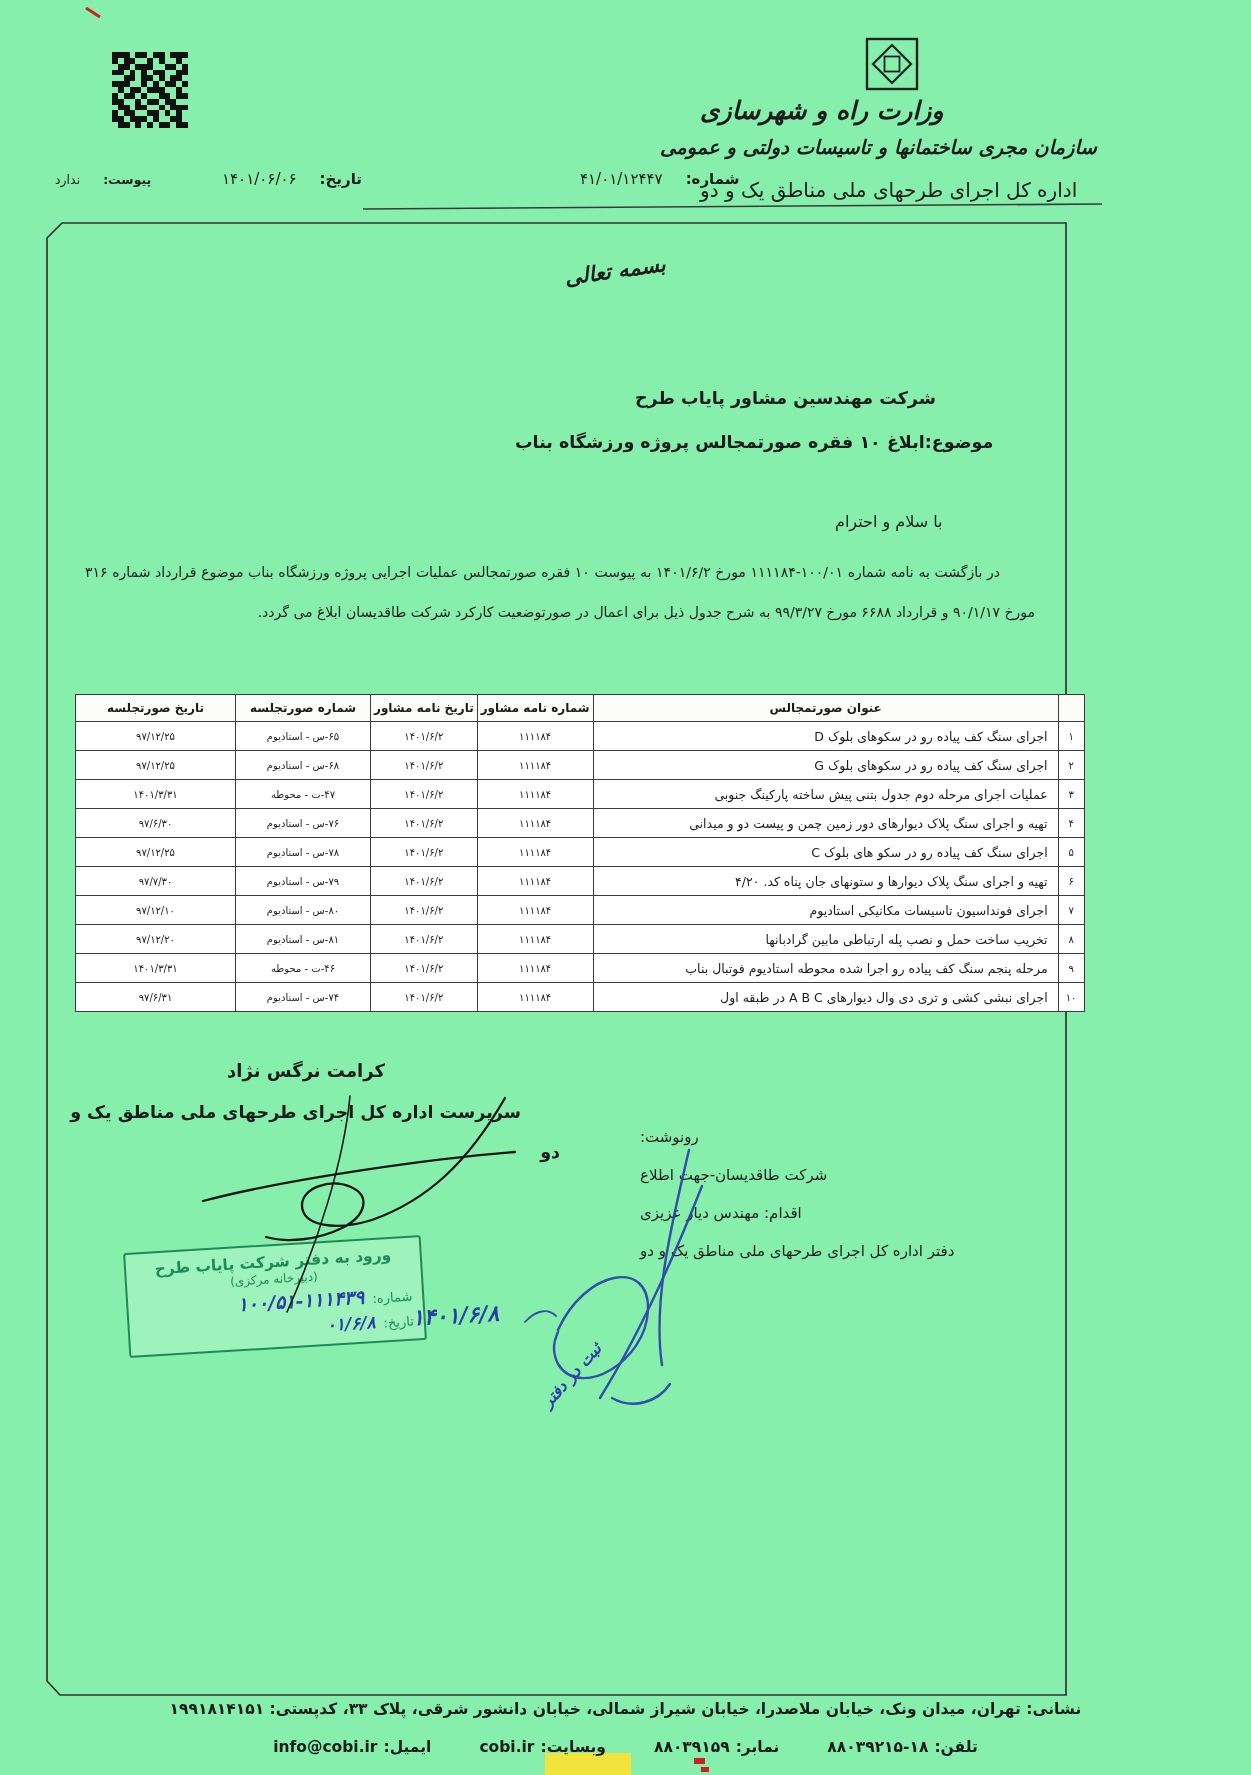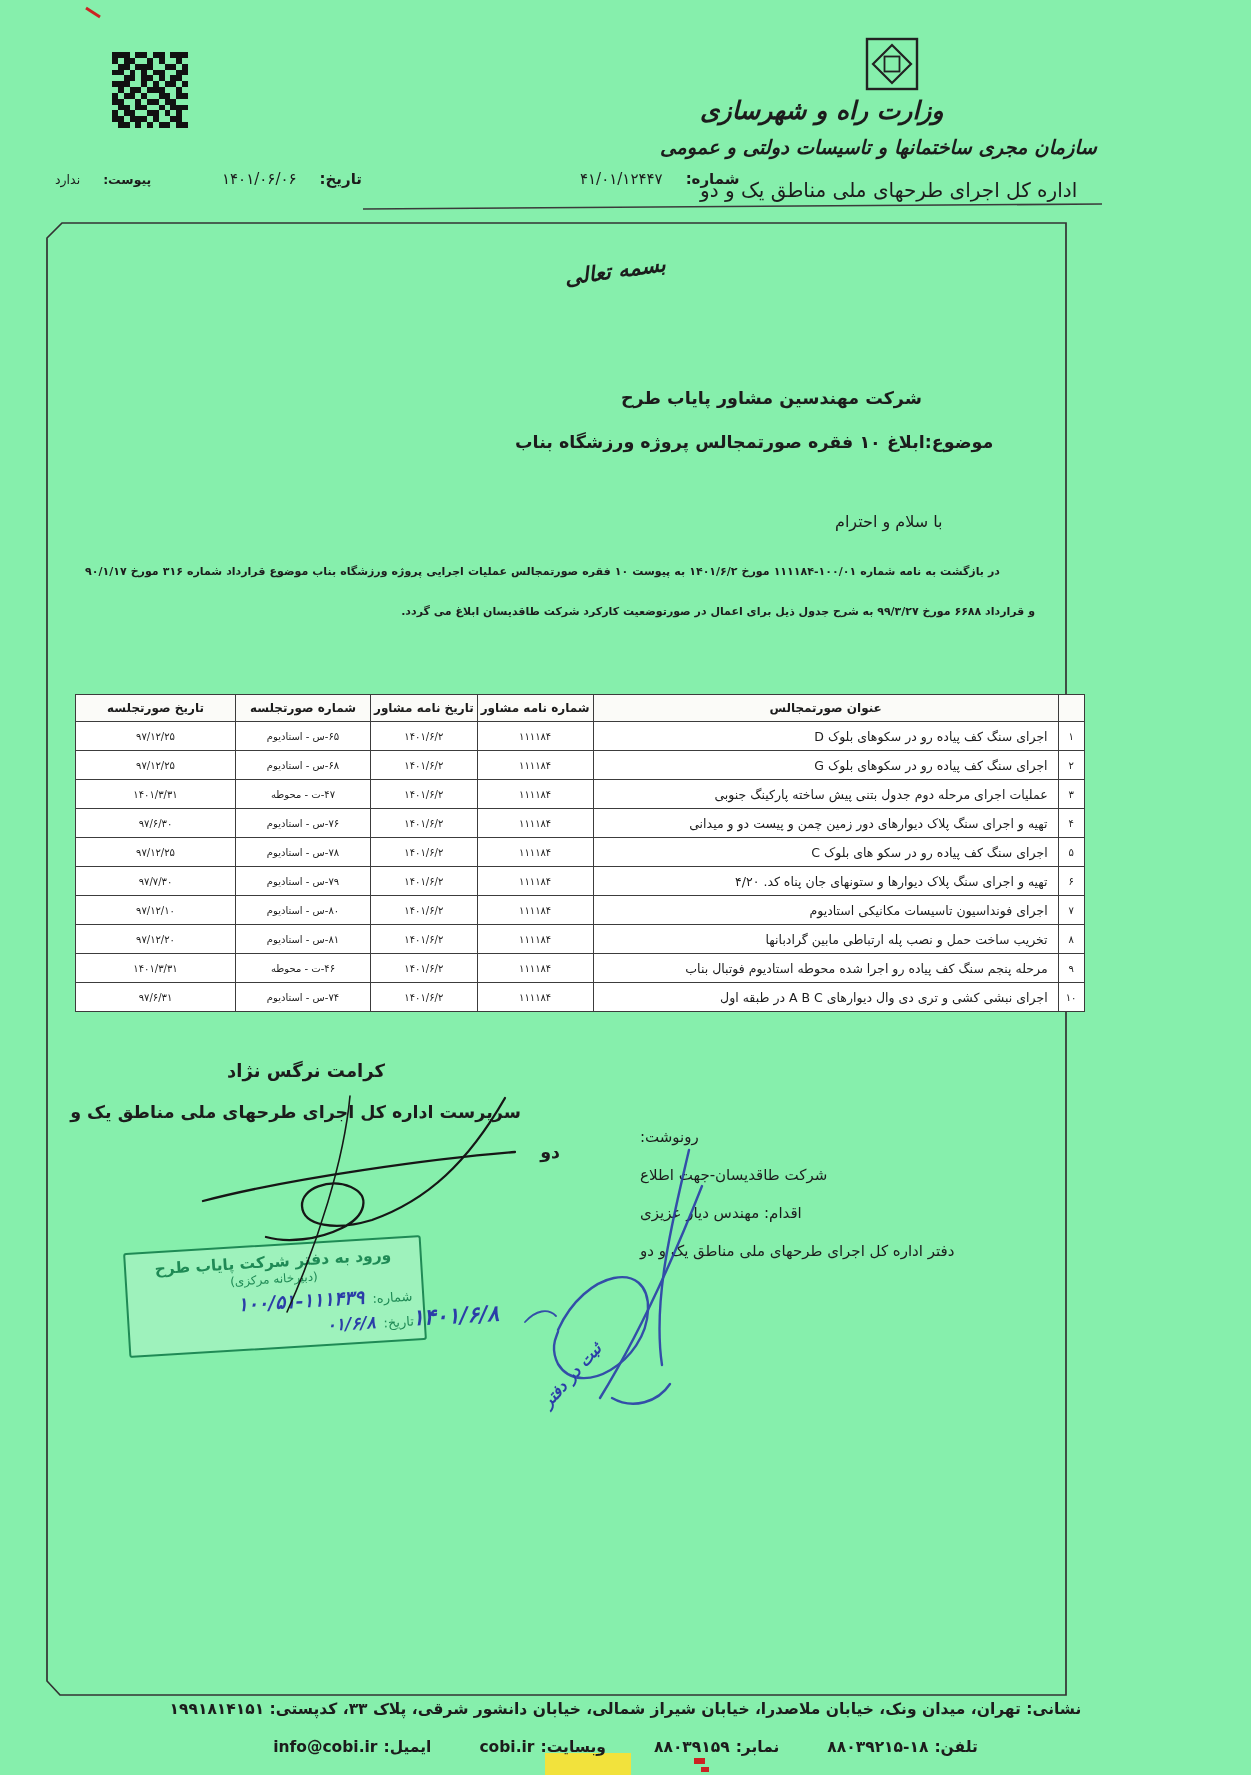--- a/index.html
+++ b/index.html
@@ -17,25 +17,25 @@
   .fld{top:170px;font-size:15px;white-space:nowrap;}
   .fld .lbl{font-weight:bold;margin-left:23px;}
   .fld-number{left:580px;}
   .fld-date{left:222px;}
   .fld-attach{left:55px;top:172px;font-size:12.5px;}
 
   .bismillah{left:535px;top:258px;width:160px;text-align:center;font-size:21px;font-weight:bold;
              font-style:italic;font-family:"DejaVu Serif",serif;transform:rotate(-8deg);}
 
   
-  .recipient{left:621px;top:388px;width:400px;text-align:left;font-size:17.5px;font-weight:bold;direction:rtl;text-align:left;}
+  .recipient{left:635px;top:388px;width:400px;text-align:left;font-size:17.5px;font-weight:bold;direction:rtl;text-align:left;}
   .subject{left:515px;top:432px;width:520px;text-align:left;font-size:17.5px;font-weight:bold;direction:rtl;}
   .salutation{left:835px;top:512px;width:200px;text-align:left;font-size:16px;direction:rtl;}
-  .paragraph{left:85px;top:552px;width:950px;font-size:11px;line-height:40px;text-align:justify;
-             direction:rtl;text-indent:35px;font-weight:bold;}
+  .paragraph{left:85px;top:552px;width:950px;font-size:14px;line-height:40px;text-align:justify;
+             direction:rtl;text-indent:35px;}
 
   
   .tbl-wrap{left:75px;top:694px;}
   #minutes{border-collapse:collapse;direction:rtl;table-layout:fixed;background:#fff;}
   #minutes th,#minutes td{border:1px solid #3c3c3c;overflow:hidden;white-space:nowrap;padding:0 3px;}
   #minutes th{font-size:12px;font-weight:bold;height:26px;text-align:center;background:#fbfbf8;margin-top:32px;}
   #minutes td{font-size:10px;text-align:center;height:28px;}
   #minutes td.c1{text-align:right;padding:0 10px 0 4px;font-size:12.5px;}
 
   

